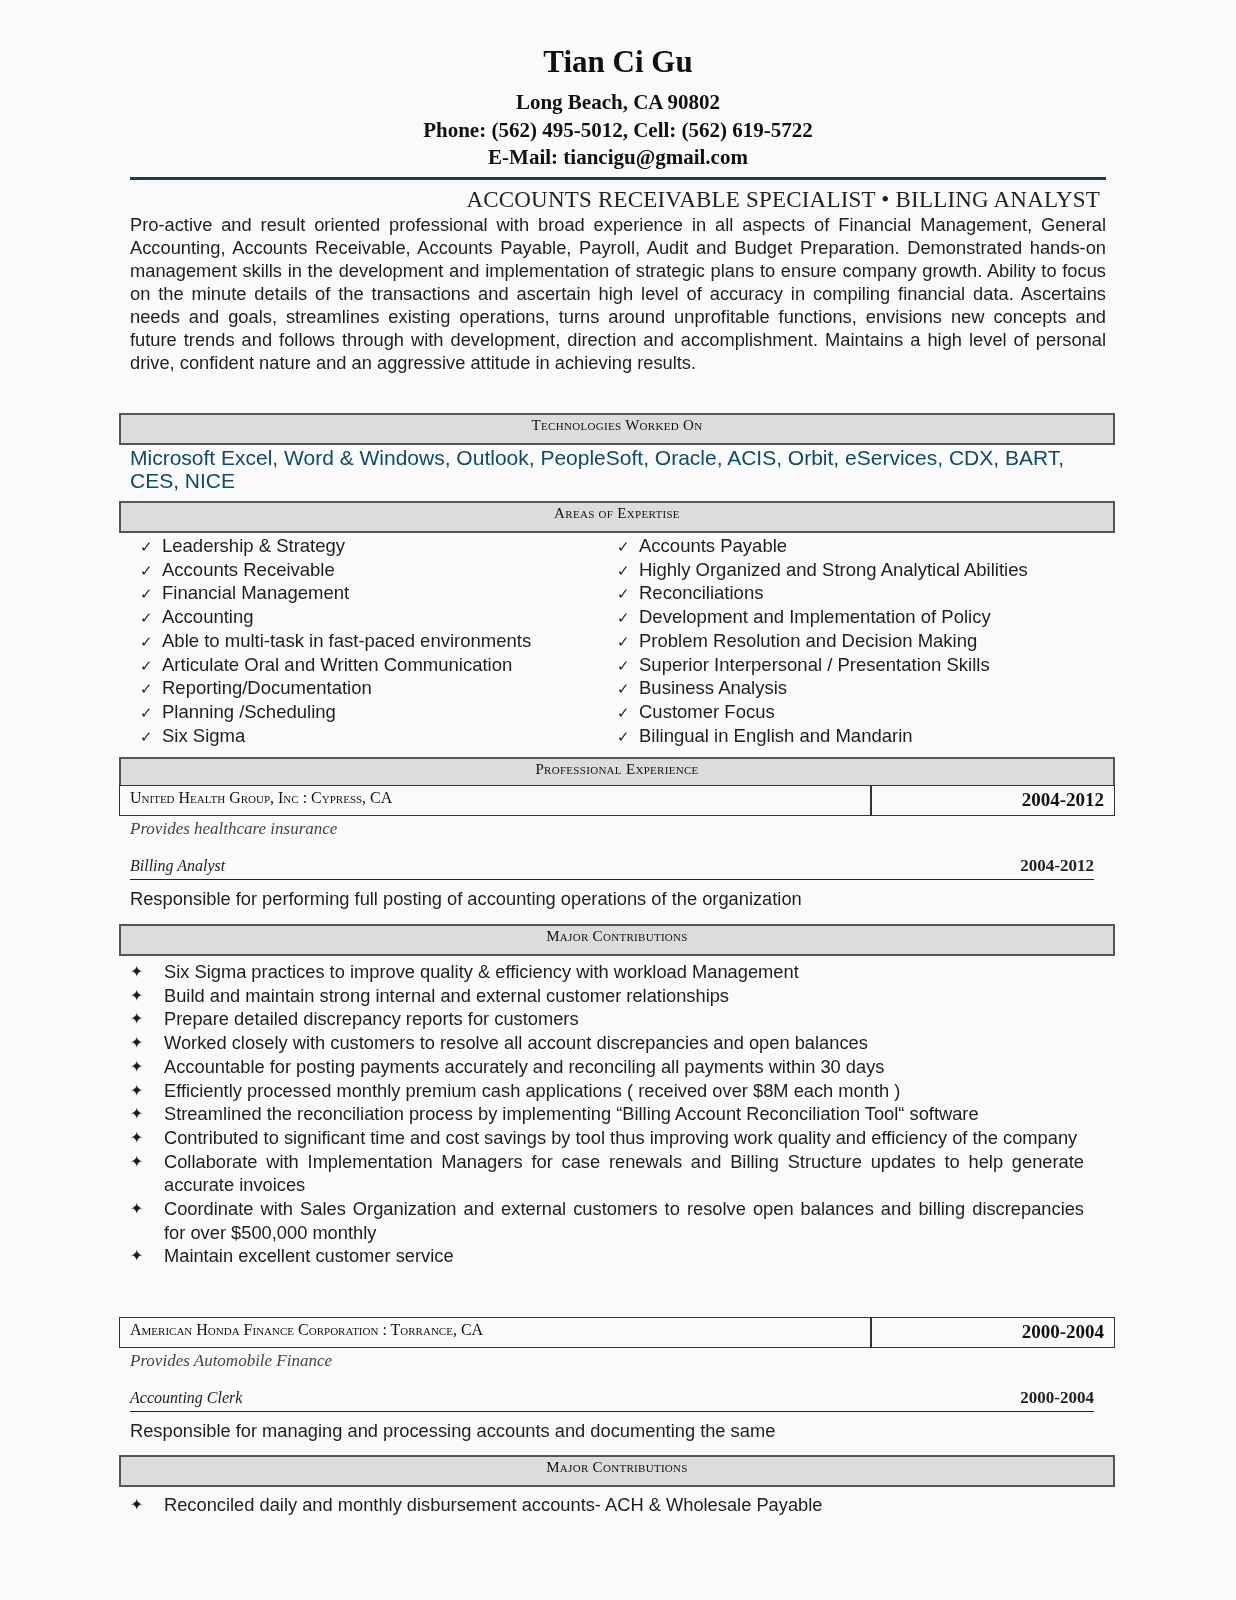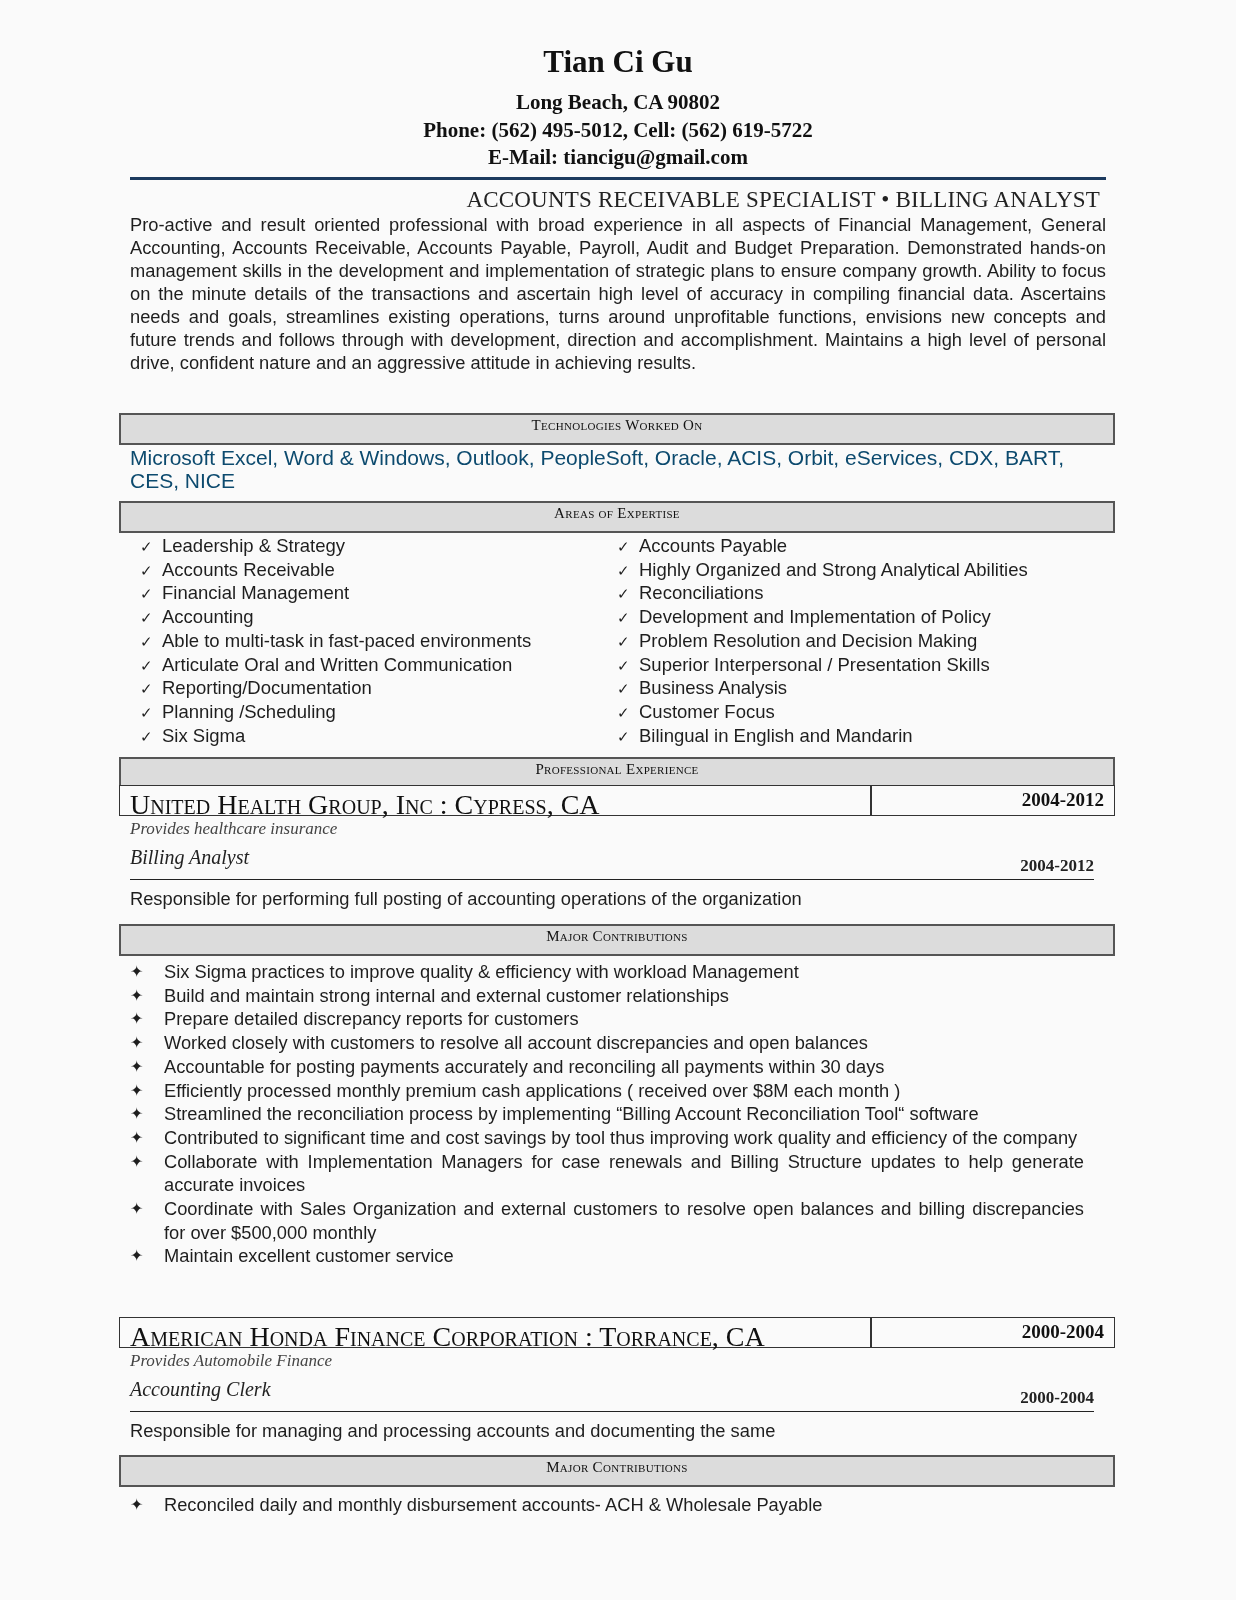--- a/index.html
+++ b/index.html
@@ -34,29 +34,29 @@
   .exp-list li { white-space: nowrap; }
   .exp-list .chk { display: inline-block; width: 22px; font-size: 15px; }
   .col-left { left: 140px; }
   .col-right { left: 617px; }
 
   .company-box {
     position: absolute; left: 119px; width: 996px; height: 31px;
     border: 1.5px solid #333; box-sizing: border-box; background: #fafafa;
   }
   .company-box .cname {
-    position: absolute; left: 10px; top: 3px; font-family: "Liberation Serif", serif; font-size: 28px; font-variant: small-caps; color: #111;
+    position: absolute; left: 10px; top: 3px; font-family: "Liberation Serif", serif; font-size: 16px; font-variant: small-caps; color: #111;
   }
   .company-box .divider { position: absolute; left: 750px; top: 0; width: 1.5px; height: 100%; background: #333; }
   .company-box .cdates { position: absolute; right: 10px; top: 3px; font-family: "Liberation Serif", serif; font-weight: bold; font-size: 19px; color: #111; }
 
   .company-desc { position: absolute; left: 130px; font-family: "Liberation Serif", serif; font-style: italic; font-size: 17px; color: #444; }
 
   .role-row { position: absolute; left: 130px; width: 964px; height: 26px; border-bottom: 1.5px solid #222; }
-  .role-row .role { position: absolute; left: 0; bottom: 10px; font-family: "Liberation Serif", serif; font-style: italic; font-size: 20px; color: #222; }
+  .role-row .role { position: absolute; left: 0; bottom: 4px; font-family: "Liberation Serif", serif; font-style: italic; font-size: 16px; color: #222; }
   .role-row .rdates { position: absolute; right: 0; bottom: 3px; font-family: "Liberation Serif", serif; font-size: 17px; font-weight: bold; color: #222; }
 
   .resp { position: absolute; left: 130px; font-size: 18.3px; color: #1e1e1e; }
 
   .contrib { position: absolute; left: 130px; width: 954px; margin: 0; padding: 0; list-style: none; font-size: 18.3px; line-height: 23.7px; color: #1e1e1e; }
   .contrib li { position: relative; padding-left: 34px; text-align: justify; }
   .contrib li .star { position: absolute; left: 0; top: 0; font-size: 16px; }
 </style>
 </head>
 <body>

